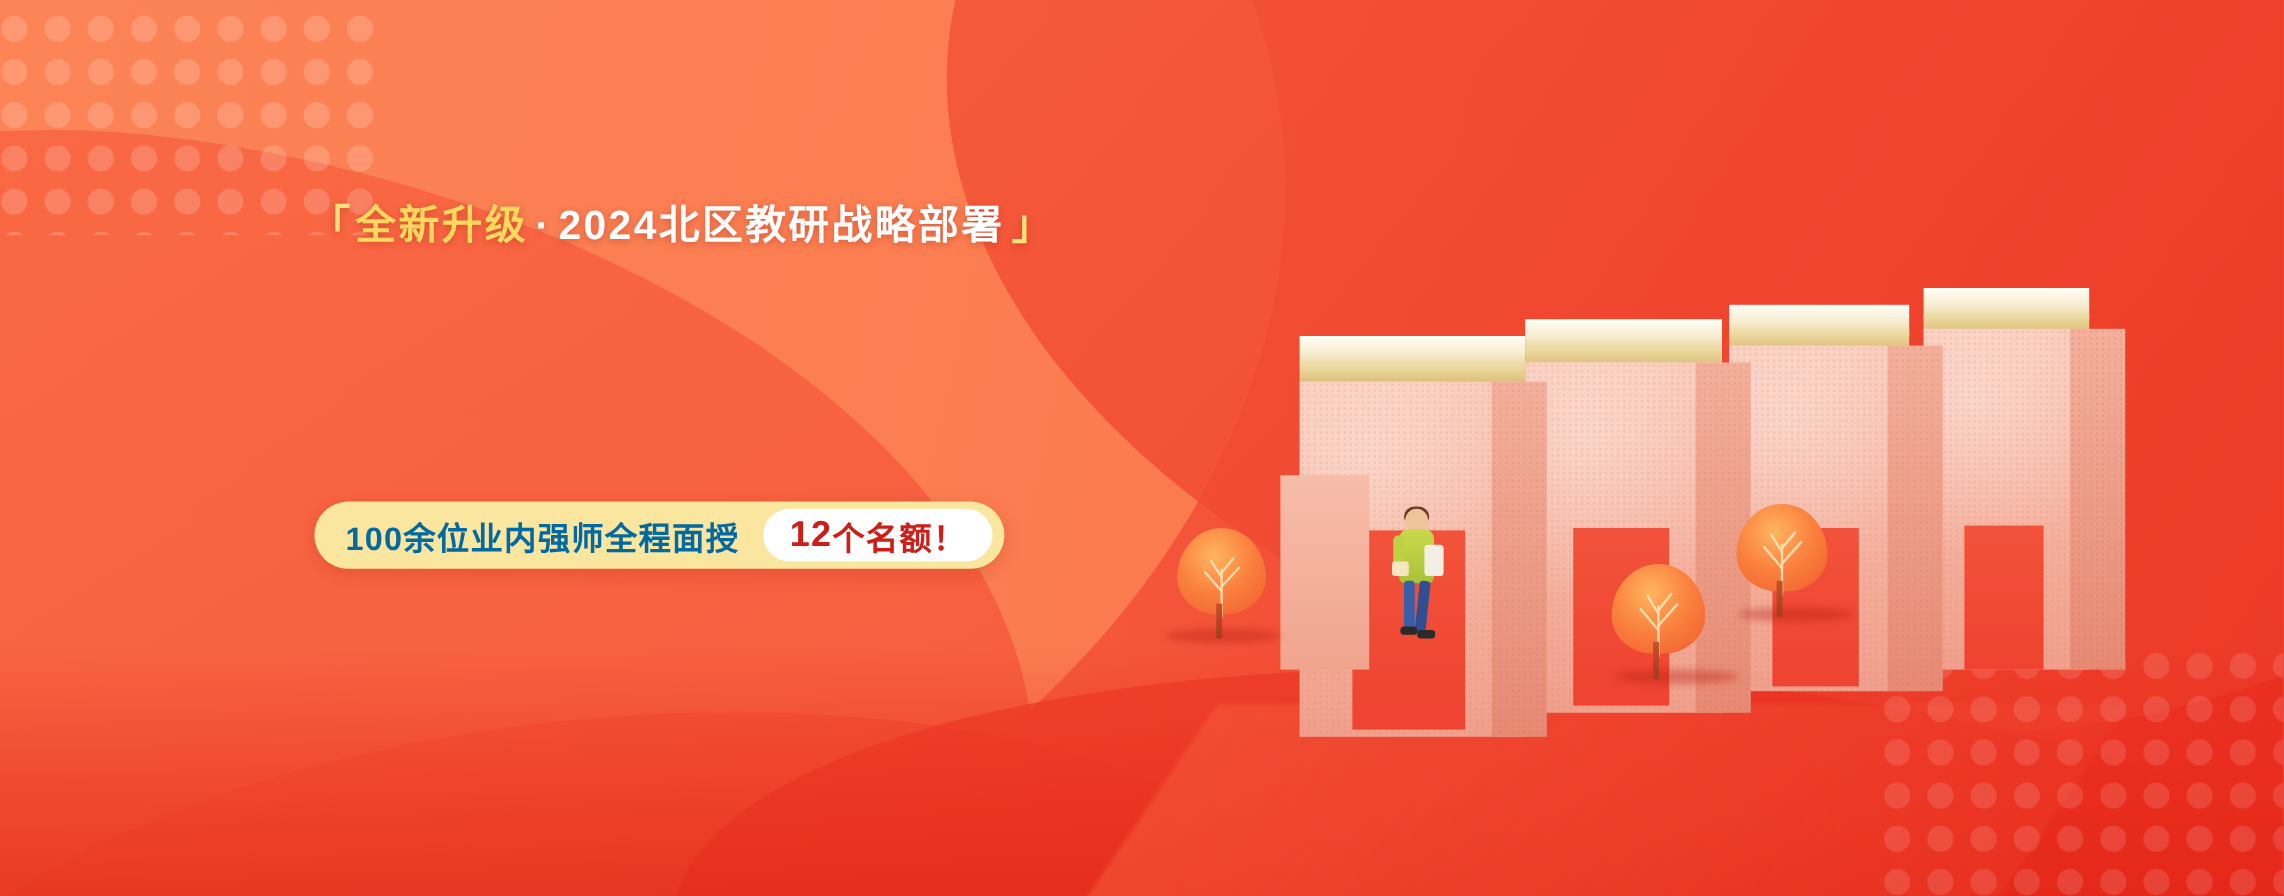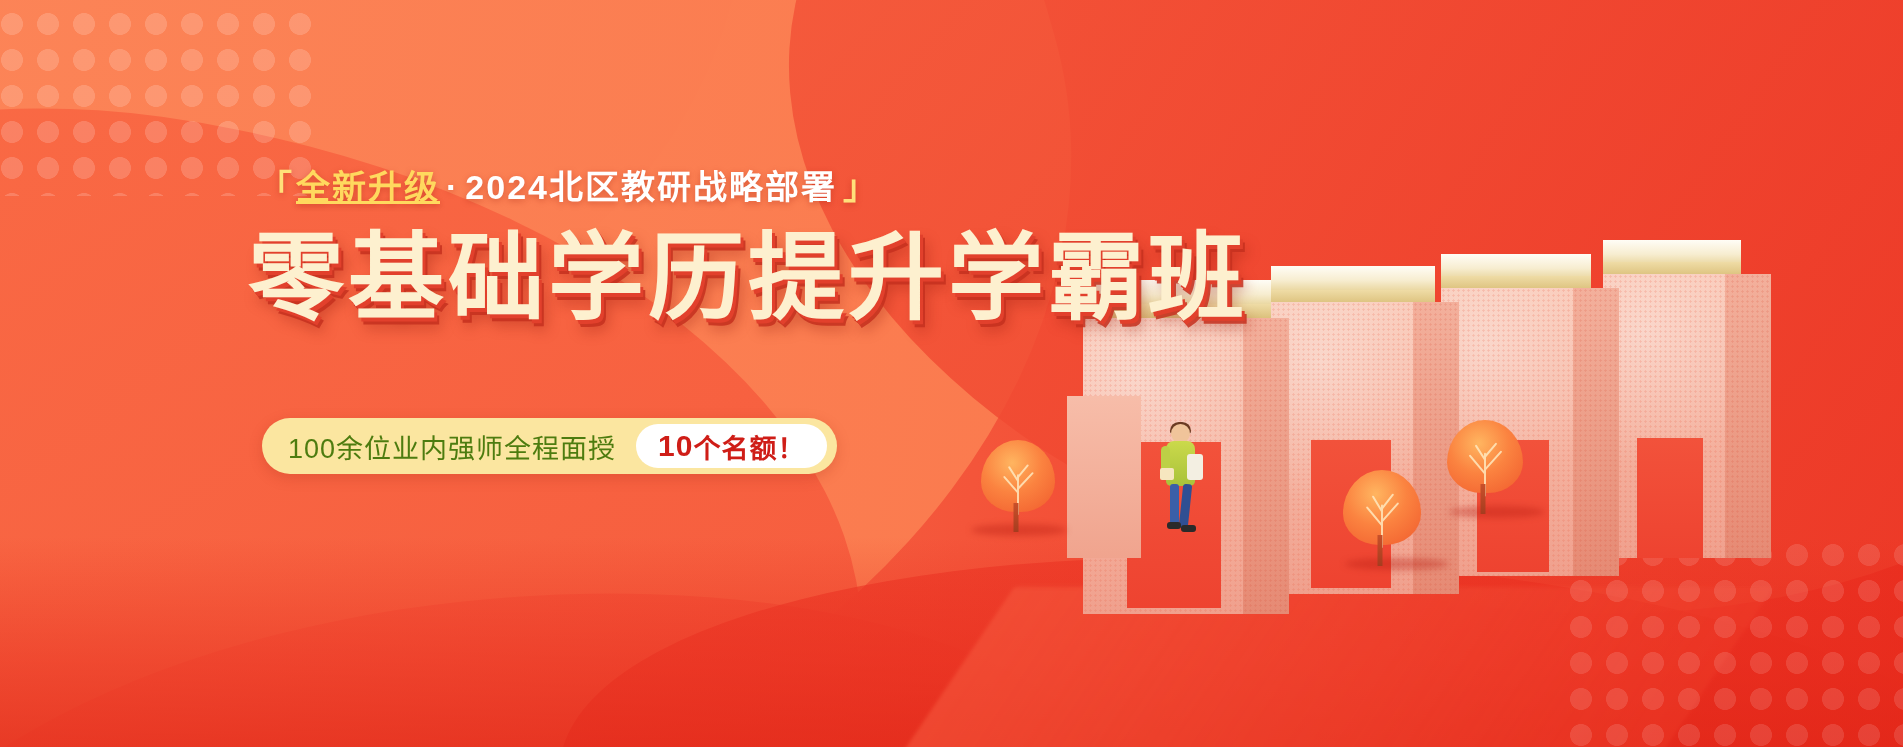--- a/index.html
+++ b/index.html
@@ -74,42 +74,42 @@
   
   .content{position:absolute;left:0;top:0;width:1080px;height:747px;}
 
   .subtitle{
     position:absolute;left:258px;top:160px;
     font-size:34px;font-weight:700;letter-spacing:2px;white-space:nowrap;
     color:#ffffff;text-shadow:0 2px 6px rgba(160,30,15,.35);
   }
   .subtitle .bracket{color:#ffe07a;font-weight:700;margin-right:2px;}
   .subtitle .bracket.right{margin-left:6px;margin-right:0;}
-  .subtitle .hl{color:#ffd95e;text-decoration:underline;}
+  .subtitle .hl{color:#ffd95e;}
   .subtitle .dot{color:#ffffff;padding:0 6px;}
 
   .headline{
     position:absolute;left:248px;top:228px;white-space:nowrap;
     font-size:96px;font-weight:700;letter-spacing:4px;line-height:1.05;
     color:#fdf0cf;
     text-shadow:
       3px 4px 0 #e2402c,
       5px 7px 0 rgba(198,48,30,.85),
       7px 11px 14px rgba(150,25,12,.38);
   }
 
   .badge-row{
     position:absolute;left:262px;top:418px;height:56px;
     display:flex;align-items:center;
     background:#fbe6a0;border-radius:28px;
     padding:0 10px 0 26px;
     box-shadow:0 4px 14px rgba(160,35,18,.22);
   }
   .badge-left{
-    font-size:27px;font-weight:400;color:#4d7c0f;letter-spacing:1px;
+    font-size:27px;font-weight:700;color:#0369a1;letter-spacing:1px;
     white-space:nowrap;padding-right:20px;
   }
   .badge-pill{
     background:#ffffff;border-radius:24px;height:44px;
     display:flex;align-items:center;padding:0 22px;
     font-size:27px;font-weight:700;color:#cf1d17;letter-spacing:1px;white-space:nowrap;
   }
   .badge-pill .num{font-size:30px;}
 
   
@@ -298,24 +298,23 @@
       <div class="p-shoeR"></div>
     </div>
   </div>
 
   <div class="content">
 
     <div class="subtitle">
       <span class="bracket">「</span><span class="hl">全新升级</span><span class="dot">·</span><span>2024北区教研战略部署</span><span class="bracket right">」</span>
     </div>
 
-    <h1 class="headline">零基础学历提升学霸班</h1>
 
     <div class="badge-row">
       <span class="badge-left">100余位业内强师全程面授</span>
       <span class="badge-pill">
-          <span class="num">10</span>
+          <span class="num">12</span>
           <span>个名额！</span>
         </span>
     </div>
 
   </div>
 </div>
 
 </body></html>

